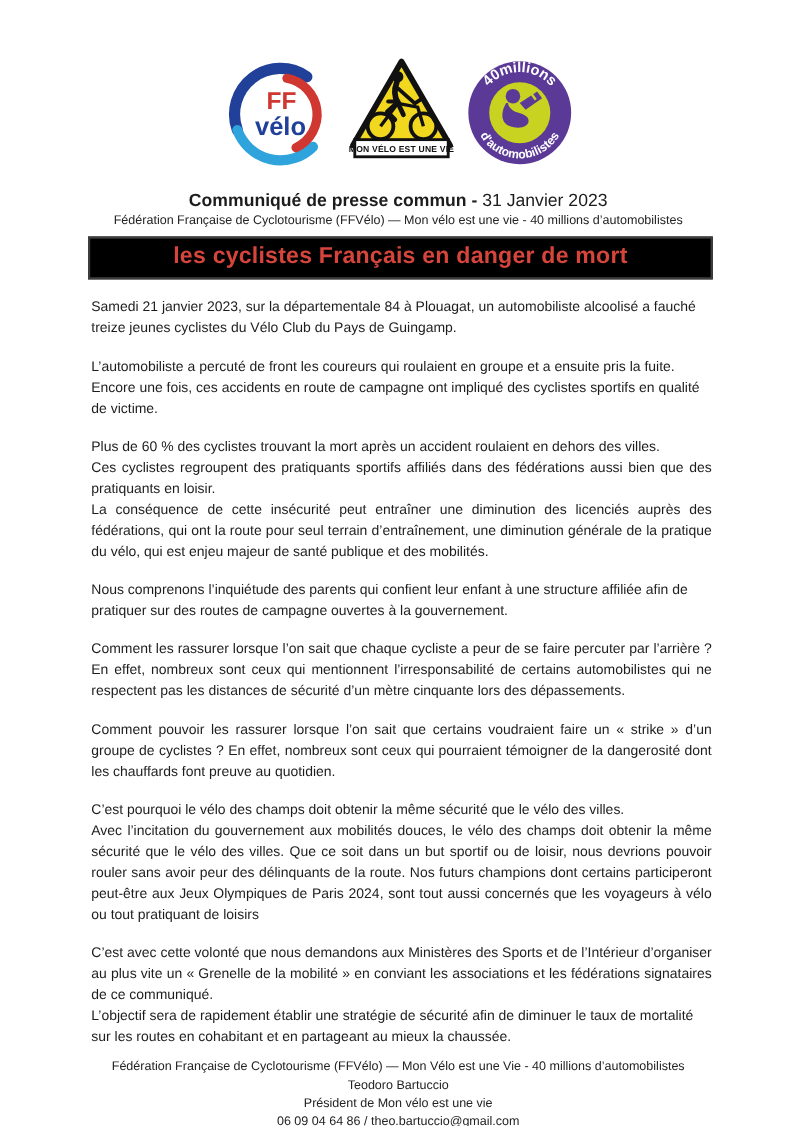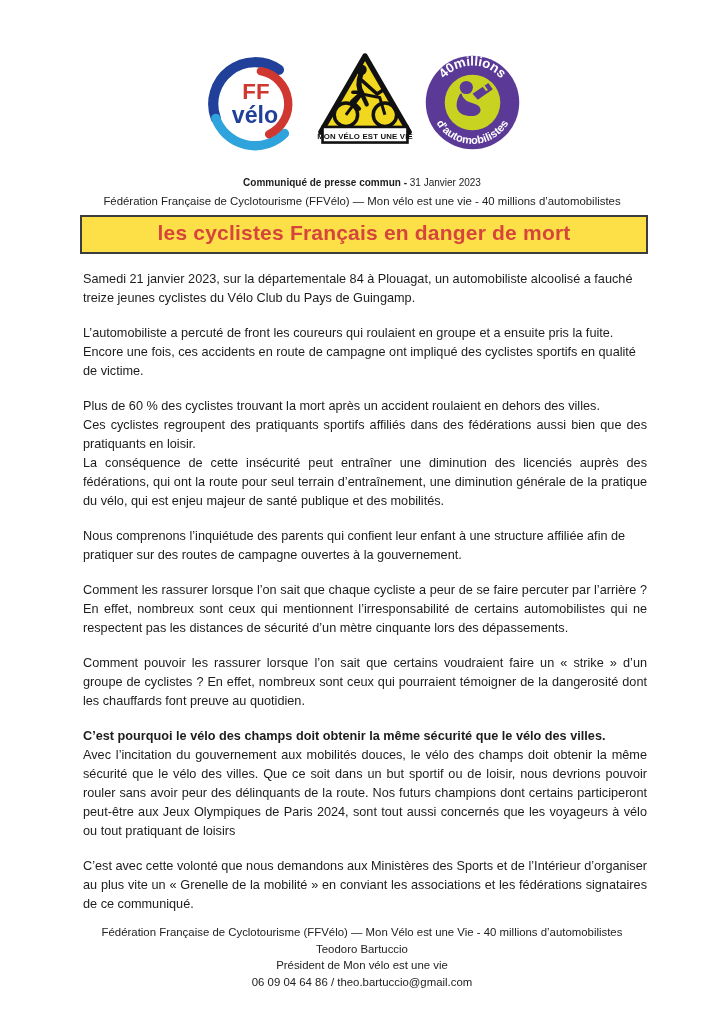--- a/index.html
+++ b/index.html
@@ -19,52 +19,52 @@
     gap:7px;
     height:112px;
   }
   .logo{flex:0 0 auto;}
   .logo.ffvelo{margin-top:6px;}
   .logo.automobilistes{margin-top:7px;}
 
   .header-title{
     text-align:center;
     margin-top:14px;
-    font-size:10px;
+    font-size:16px;
     line-height:19px;
   }
   .header-title .bold-part{font-weight:bold;}
   .header-subtitle{
     text-align:center;
     margin-top:2px;
     font-size:11.4px;
     line-height:14px;
     color:#222;
   }
   .headline-box{
     margin:7px 76px 0 80px;
     border:2px solid #3d3d3d;
     text-align:center;
     padding:4px 0 7px 0;
-    background:#fde047;
+    background:#000000;
   }
   .headline{
     font-size:21px;
     font-weight:bold;
     letter-spacing:0.2px;
   }
   .content{
     margin:14px 77px 0 83px;
     font-size:12.7px;
     line-height:19px;
   }
   .block{margin:16px 0 10px 0;}
   .para{margin:0;}
   .para.justify{text-align:justify;}
-  .para.bold{font-weight:bold;}
+  .para.bold{font-weight:normal;}
   .footer{
     margin-top:8px;
     text-align:center;
     font-size:11.4px;
     line-height:16.5px;
     color:#222;
   }
   .footer div{margin:0;}
 </style>
 </head>
@@ -164,20 +164,21 @@
     <p class="para justify">Comment pouvoir les rassurer lorsque l’on sait que certains voudraient faire un « strike » d’un groupe de cyclistes ? En effet, nombreux sont ceux qui pourraient témoigner de la dangerosité dont les chauffards font preuve au quotidien.</p>
   </div>
 
   <div class="block">
     <p class="para bold">C’est pourquoi le vélo des champs doit obtenir la même sécurité que le vélo des villes.</p>
     <p class="para justify">Avec l’incitation du gouvernement aux mobilités douces, le vélo des champs doit obtenir la même sécurité que le vélo des villes. Que ce soit dans un but sportif ou de loisir, nous devrions pouvoir rouler sans avoir peur des délinquants de la route. Nos futurs champions dont certains participeront peut-être aux Jeux Olympiques de Paris 2024, sont tout aussi concernés que les voyageurs à vélo ou tout pratiquant de loisirs</p>
   </div>
 
   <div class="block">
     <p class="para justify">C’est avec cette volonté que nous demandons aux Ministères des Sports et de l’Intérieur d’organiser au plus vite un « Grenelle de la mobilité » en conviant les associations et les fédérations signataires de ce communiqué.</p>
+    <p class="para">L’objectif sera de rapidement établir une stratégie de sécurité afin de diminuer le taux de mortalité sur les routes en cohabitant et en partageant au mieux la chaussée.</p>
   </div>
 
 </div>
 
 <div class="footer">
   <div>Fédération Française de Cyclotourisme (FFVélo) — Mon Vélo est une Vie - 40 millions d’automobilistes</div>
   <div>Teodoro Bartuccio</div>
   <div>Président de Mon vélo est une vie</div>
   <div>06 09 04 64 86 / theo.bartuccio@gmail.com</div>
 </div>

